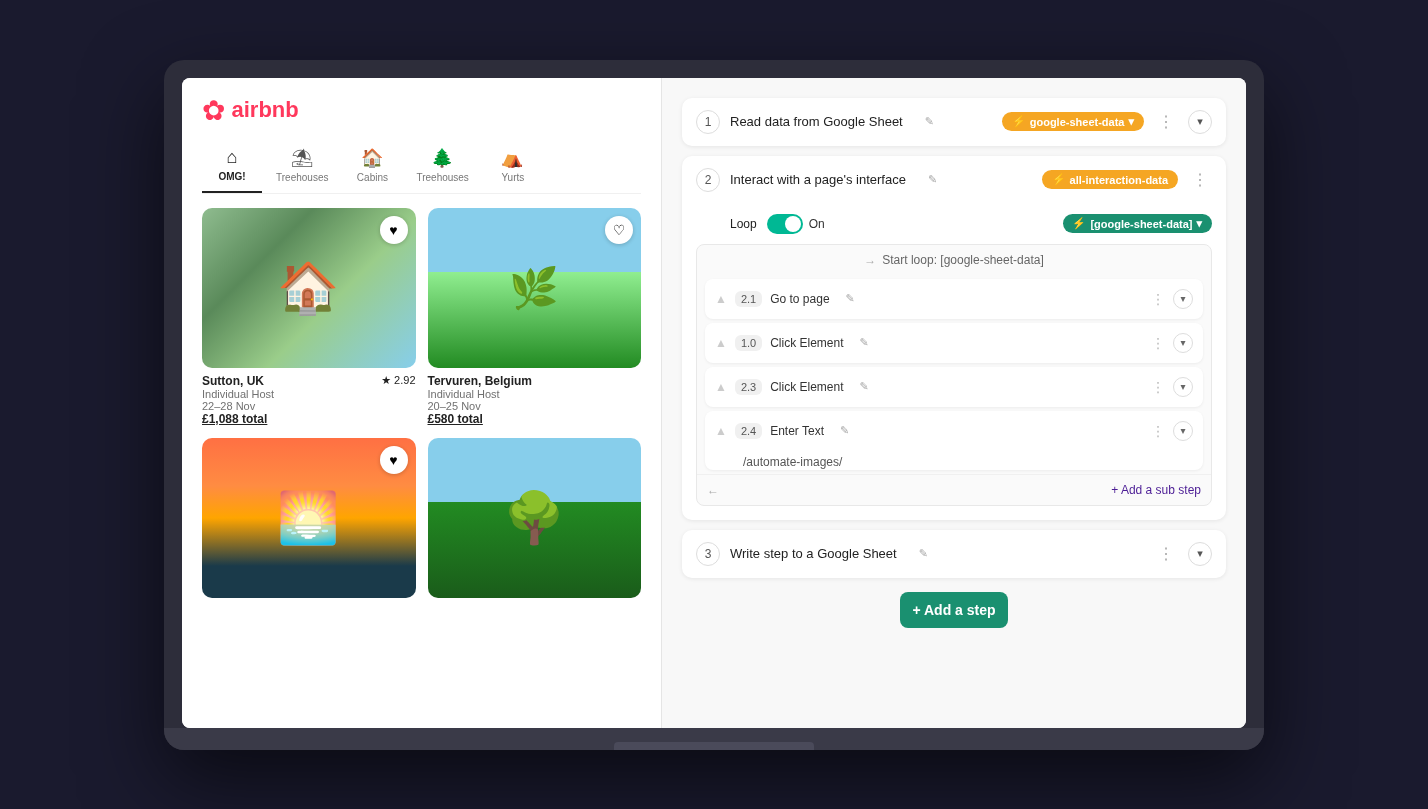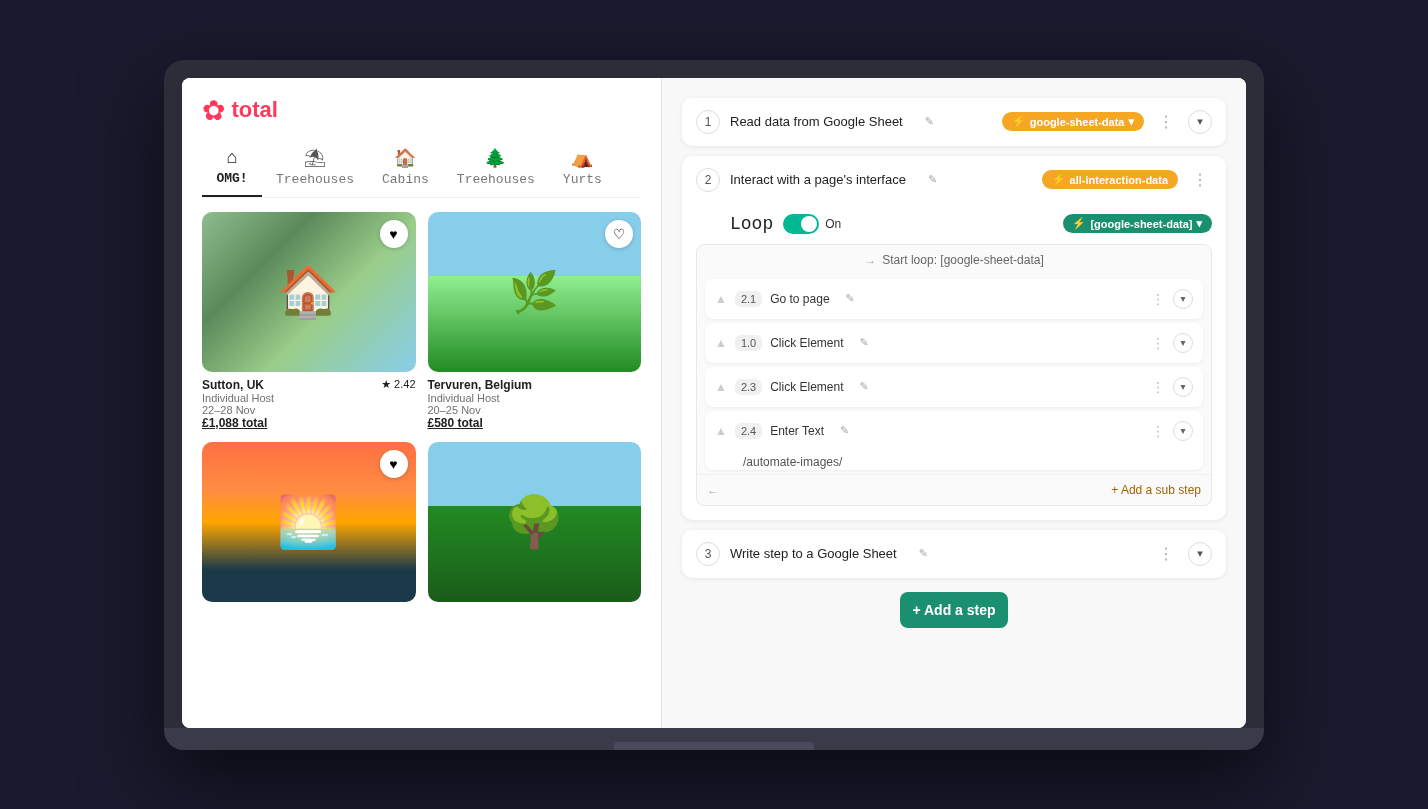--- a/index.html
+++ b/index.html
@@ -111,24 +111,23 @@
       font-size: 18px;
       margin-bottom: 3px;
       color: #555;
     }
 
     .nav-item.active .nav-icon {
       color: #222;
     }
 
     .nav-label {
-      font-size: 13px;
+      font-size: 10px;
       color: #777;
       white-space: nowrap;
-      font-family: Liberation Mono, monospace;
     }
 
     .nav-item.active .nav-label {
       color: #222;
       font-weight: 600;
     }
 
     .listings-grid {
       display: grid;
       grid-template-columns: 1fr 1fr;
@@ -373,23 +372,22 @@
     }
 
     .loop-header {
       display: flex;
       align-items: center;
       padding: 10px 14px;
       gap: 10px;
     }
 
     .loop-label {
-      font-size: 18px;
+      font-size: 12px;
       color: #222;
-      font-family: Liberation Mono, monospace;
     }
 
     .toggle-wrapper {
       display: flex;
       align-items: center;
       gap: 6px;
     }
 
     .toggle {
       width: 36px;
@@ -514,21 +512,21 @@
       border-top: 1px solid #f0f0f0;
     }
 
     .back-arrow {
       color: #aaa;
       font-size: 12px;
     }
 
     .add-sub-btn {
       font-size: 12px;
-      color: #a16207;
+      color: #4c1d95;
       cursor: pointer;
       display: flex;
       align-items: center;
       gap: 4px;
     }
 
     .add-step-btn {
       background: #1a9070;
       color: white;
       border: none;
@@ -557,21 +555,21 @@
 </head>
 <body>
 
 <div class="laptop-outer">
   <div class="laptop-screen">
 
     <div class="airbnb-panel">
       <div class="airbnb-header">
         <div class="airbnb-logo">
           <span class="airbnb-logo-icon">✿</span>
-          <span class="airbnb-logo-text">total</span>
+          <span class="airbnb-logo-text">airbnb</span>
         </div>
 
         <nav class="airbnb-nav">
           <div class="nav-item active">
             <span class="nav-icon">⌂</span>
             <span class="nav-label">OMG!</span>
           </div>
           <div class="nav-item">
             <span class="nav-icon">⛱</span>
             <span class="nav-label">Treehouses</span>
@@ -593,21 +591,21 @@
 
       <div class="listings-grid">
 
         <div class="listing-card">
           <div class="listing-img-placeholder img-cabin">
             <div class="heart-btn">♥</div>
           </div>
           <div class="listing-info">
             <div class="listing-title-row">
               <span class="listing-location">Sutton, UK</span>
-              <span class="listing-rating">★ 2.42</span>
+              <span class="listing-rating">★ 2.92</span>
             </div>
             <div class="listing-host">Individual Host</div>
             <div class="listing-dates">22–28 Nov</div>
             <div class="listing-price">£1,088 total</div>
           </div>
         </div>
 
         <div class="listing-card">
           <div class="listing-img-placeholder img-field">
             <div class="heart-btn">♡</div>

